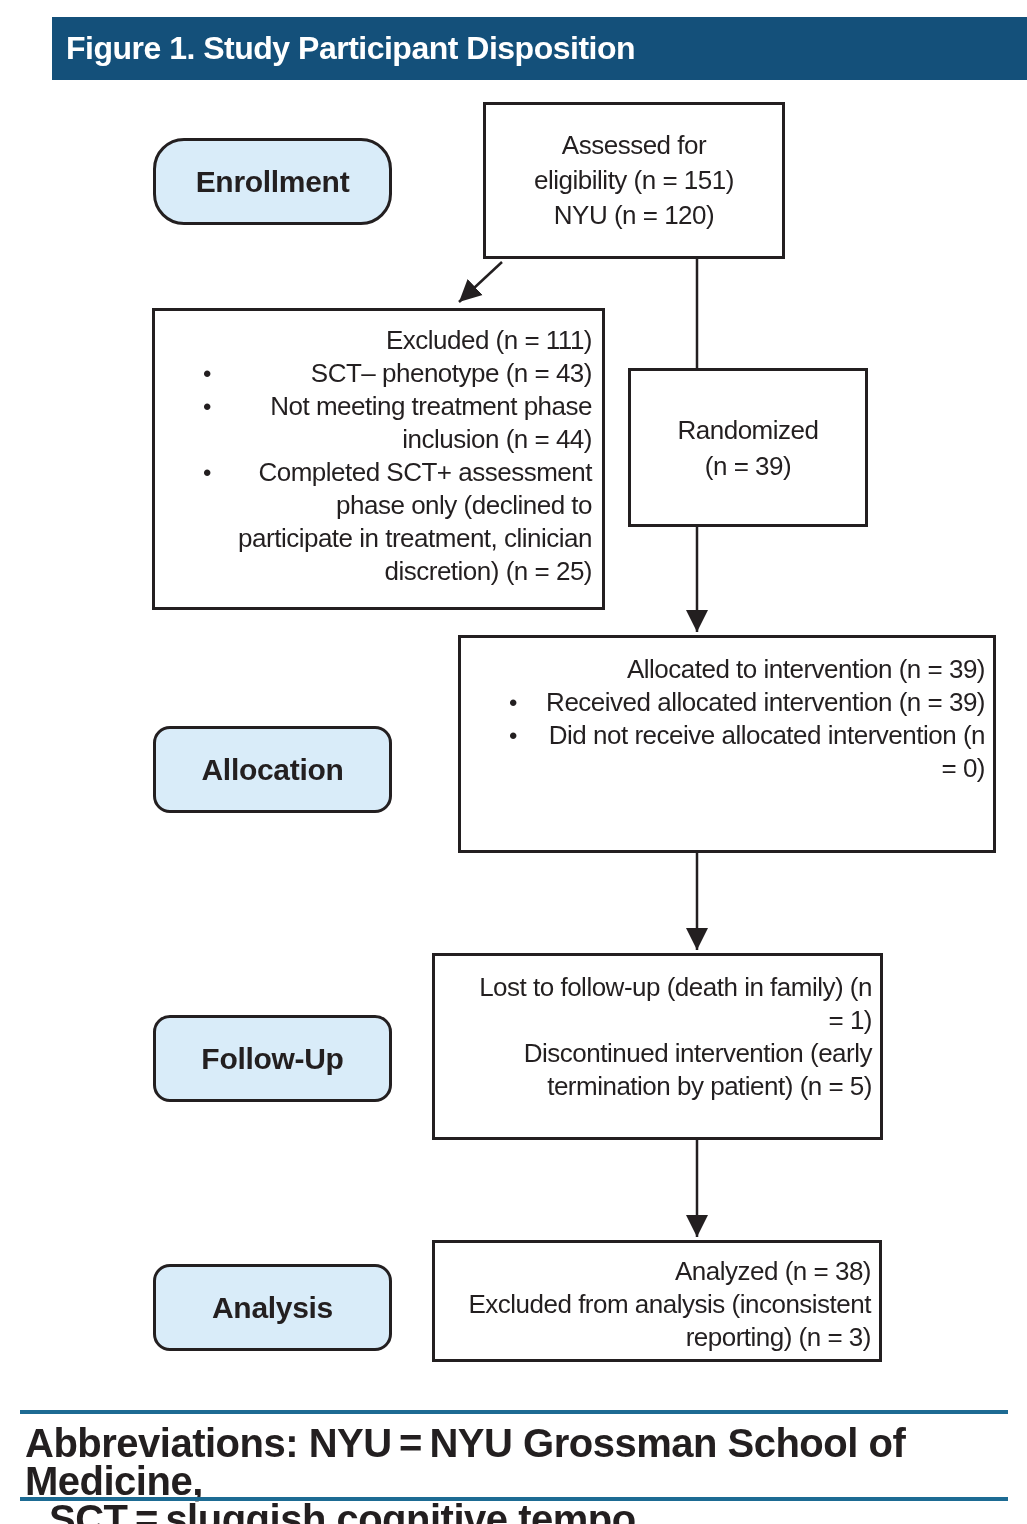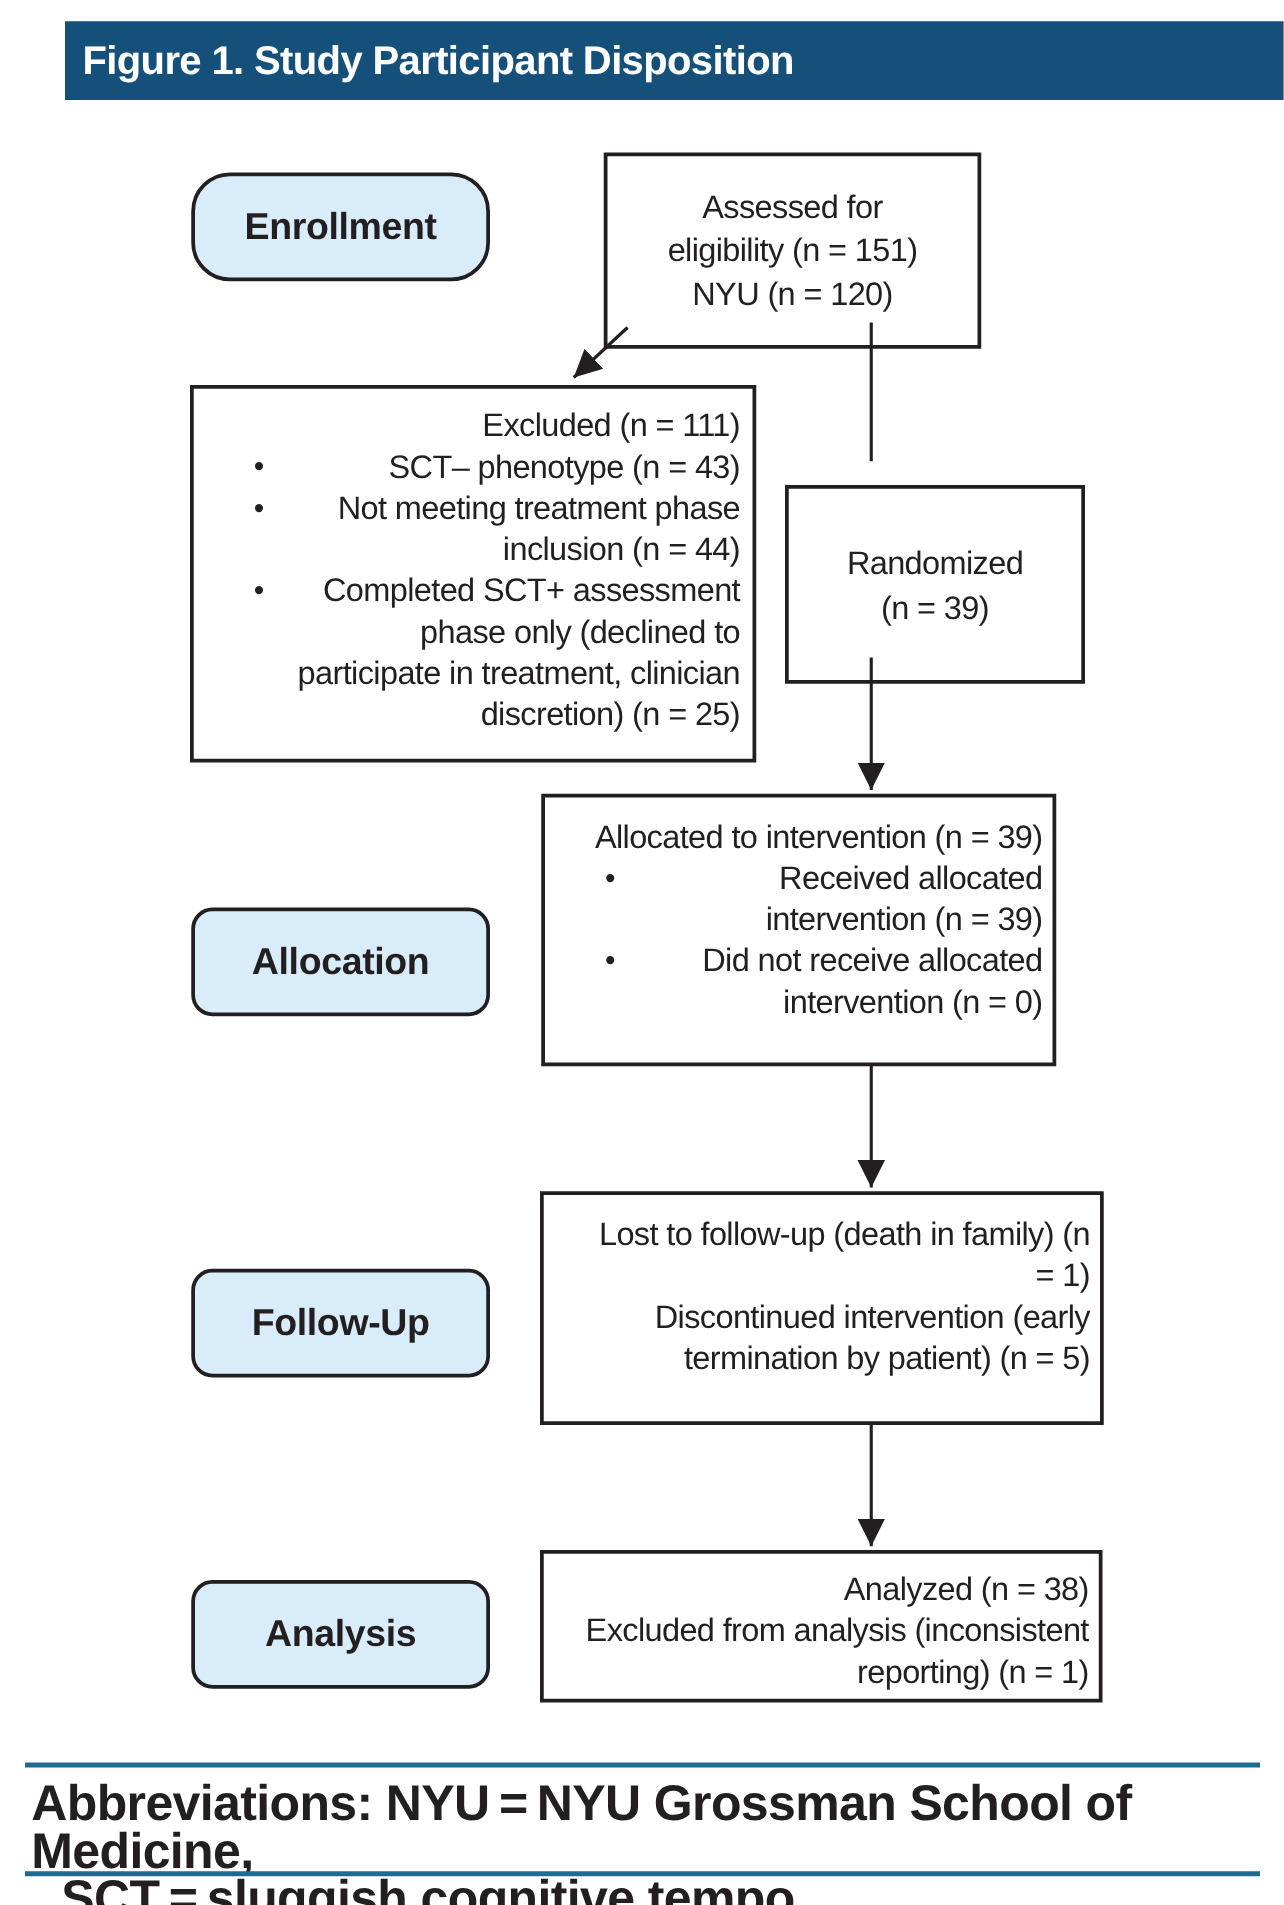--- a/index.html
+++ b/index.html
@@ -44,25 +44,25 @@
   #stage-analysis   { top: 1264px; }
 
   
   .fbox {
     position: absolute;
     box-sizing: border-box;
     background: #ffffff;
     border: 3px solid #231f20;
     font-size: 26px; line-height: 33px; letter-spacing: -0.5px; text-align: right;
   }
-  .fbox.centered { display: flex; flex-direction: column; align-items: center; justify-content: center; text-align: center; margin-top: 20px; }
+  .fbox.centered { display: flex; flex-direction: column; align-items: center; justify-content: center; text-align: center; }
   #box-assessed   { left: 483px; top: 102px;  width: 302px; height: 157px; line-height: 35px; }
   #box-excluded   { left: 152px; top: 308px;  width: 453px; height: 302px; padding: 13px 10px 10px 24px; }
   #box-randomized { left: 628px; top: 368px;  width: 240px; height: 159px; line-height: 36px; }
-  #box-allocated  { left: 433px; top: 635px;  width: 412px; height: 218px; padding: 15px 8px 10px 24px; }
+  #box-allocated  { left: 458px; top: 635px;  width: 538px; height: 218px; padding: 15px 8px 10px 24px; }
   #box-followup   { left: 432px; top: 953px;  width: 451px; height: 187px; padding: 15px 8px 10px 24px; }
   #box-analyzed   { left: 432px; top: 1240px; width: 450px; height: 122px; padding: 12px 8px 10px 24px; }
 
   .fbox ul { margin: 0; padding: 0; list-style: none; }
   .fbox li { position: relative; padding-left: 52px; }
   .fbox li::before {
     content: "\2022";
     position: absolute; left: 24px; top: 0;
     font-size: 24px;
   }
@@ -129,21 +129,21 @@
     </ul>
   </div>
 
   <div class="fbox" id="box-followup">
     <div>Lost to follow-up (death in family) (n = 1)</div>
     <div>Discontinued intervention (early termination by patient) (n = 5)</div>
   </div>
 
   <div class="fbox" id="box-analyzed">
     <div>Analyzed (n = 38)</div>
-    <div>Excluded from analysis (inconsistent reporting) (n = 1)</div>
+    <div>Excluded from analysis (inconsistent reporting) (n = 3)</div>
   </div>
 
   <svg class="connectors" viewBox="0 0 1027 1524" xmlns="http://www.w3.org/2000/svg">
     <defs>
       <marker id="arrowhead" markerUnits="userSpaceOnUse" markerWidth="22" markerHeight="26" viewBox="0 0 10 10" refX="10" refY="5" orient="auto">
         <path d="M0,0 L10,5 L0,10 Z" fill="#231f20"></path>
       </marker>
     </defs>
     <line x1="697" y1="258" x2="697" y2="369" stroke="#231f20" stroke-width="2.5"></line>
     <line x1="502" y1="262" x2="459" y2="302" stroke="#231f20" stroke-width="2.5" marker-end="url(#arrowhead)"></line>

